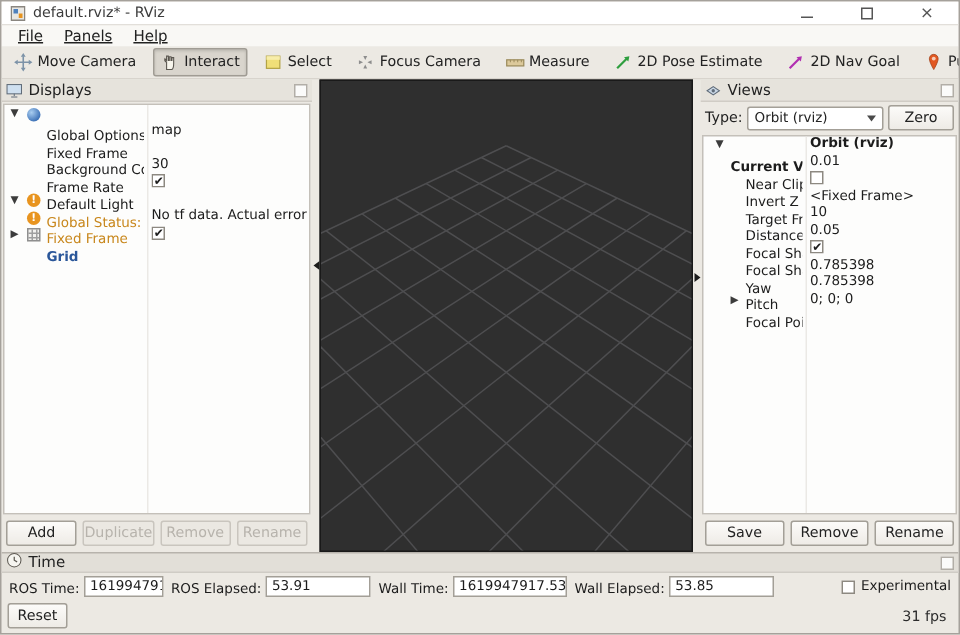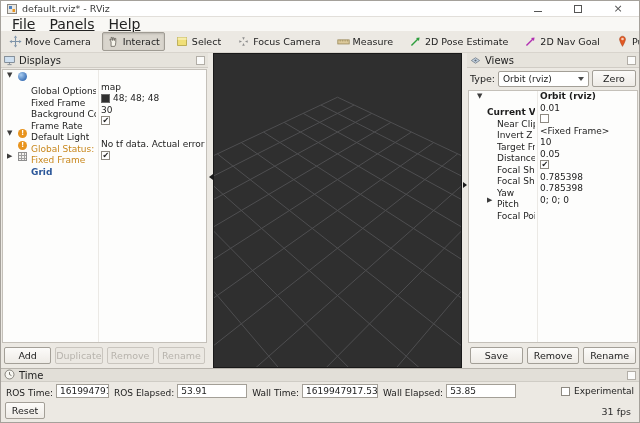--- a/index.html
+++ b/index.html
@@ -12,21 +12,21 @@
   .app-icon svg { display:block; }
   .title-text { font-size:9.5px; color:#3c3c3c; }
   .win-controls { margin-left:auto; display:flex; align-items:center; gap:30px; padding-right:10px; }
   .wc { width:10px; height:10px; position:relative; cursor:default; color:#555; }
   .wc-min::after { content:""; position:absolute; left:1px; right:1px; bottom:2px; border-bottom:1px solid #555; }
   .wc-max::after { content:""; position:absolute; inset:1px; border:1px solid #555; }
   .wc-close { font-size:11px; line-height:10px; text-align:center; }
 
   
   .menubar { height:14px; background:#f9f8f5; display:flex; align-items:center; padding-left:4px; }
-  .menu-item { font-size:14px; color:#222; padding:0 7px; text-decoration:underline; cursor:default; }
+  .menu-item { font-size:10px; color:#222; padding:0 7px; text-decoration:underline; cursor:default; }
 
   
   .toolbar { height:22px; display:flex; align-items:center; padding:0 3px; gap:6px;
              background:#ece9e3; border-bottom:1px solid #d8d4cd; }
   .tool { display:flex; align-items:center; gap:3px; font-size:9.5px; color:#222;
           padding:2px 4px; border:1px solid transparent; border-radius:2px; white-space:nowrap; }
   .tool.active { background:#d9d5cd; border-color:#a09c94; box-shadow:inset 0 1px 2px rgba(0,0,0,.15); }
   .tool svg { display:block; }
 
   
@@ -214,21 +214,20 @@
           <span class="tarrow" style="left: 4px;">▼</span>
           <span class="ticon icon-globe" style="left: 15px;"></span>
           <span class="tlabel" style="left: 28px; max-width: 65px;">Global Options</span>
         </div>
         <div class="trow">
           <span class="tlabel" style="left: 28px; max-width: 65px;">Fixed Frame</span>
           <span class="tvalue" style="left: 98px;">map</span>
         </div>
         <div class="trow">
           <span class="tlabel" style="left: 28px; max-width: 65px;">Background Color</span>
-          <span class="tvalue" style="left: 98px;"><span class="swatch" style="background: rgb(48, 48, 48);"></span>48; 48; 48</span>
         </div>
         <div class="trow">
           <span class="tlabel" style="left: 28px; max-width: 65px;">Frame Rate</span>
           <span class="tvalue" style="left: 98px;">30</span>
         </div>
         <div class="trow">
           <span class="tlabel" style="left: 28px; max-width: 65px;">Default Light</span>
           <span class="tvalue" style="left: 98px;">
             <span class="cb checked"></span>
           </span>

